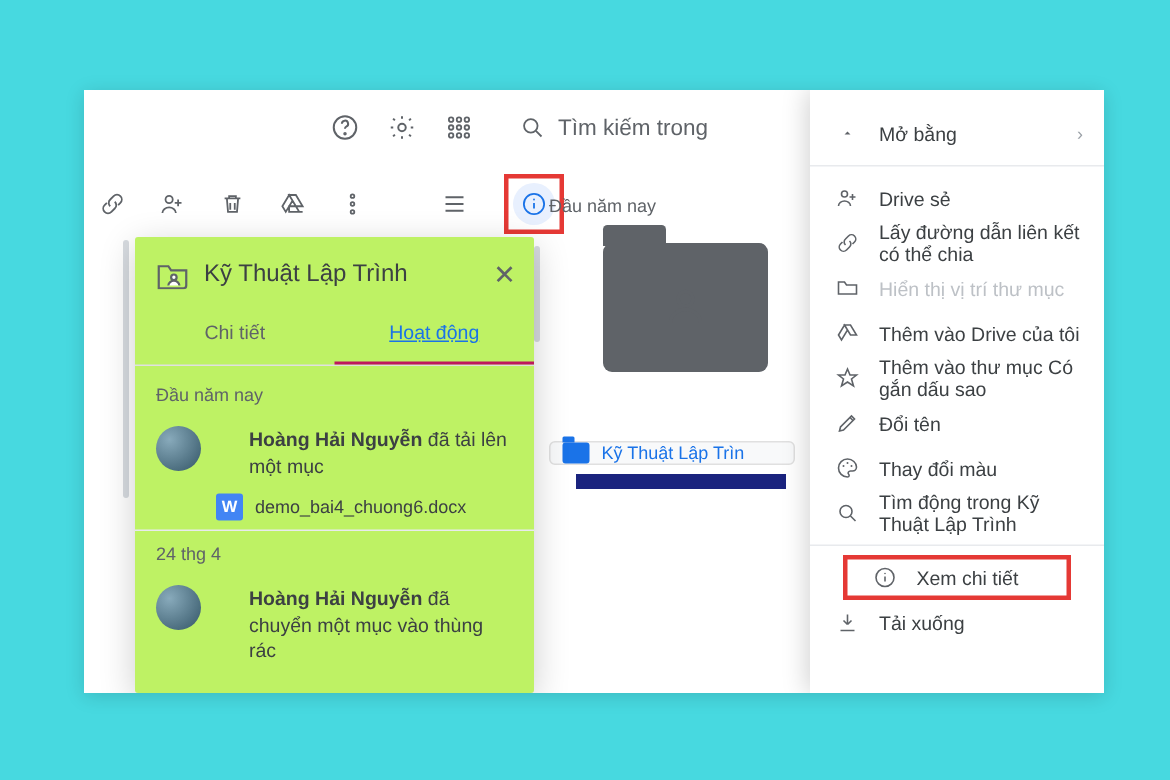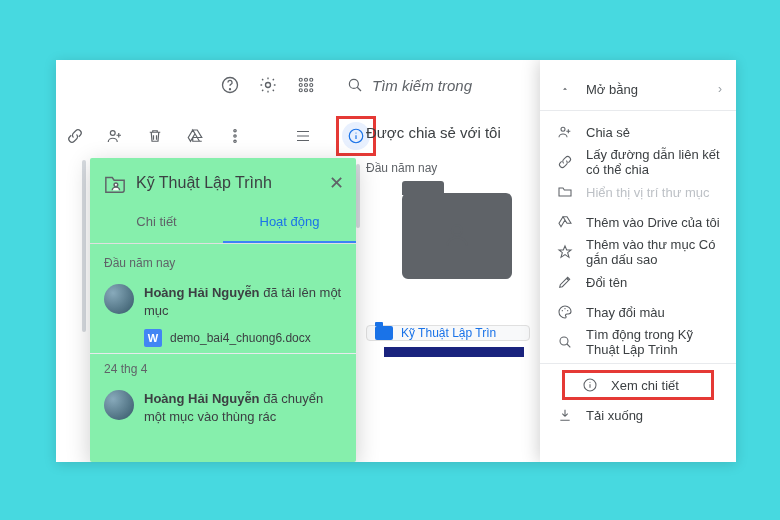--- a/index.html
+++ b/index.html
@@ -23,46 +23,46 @@
   }
   
   .top-bar {
     position: absolute;
     left: 0; top: 0; width: 100%; height: 50px;
     display: flex; align-items: center;
     padding-left: 160px;
   }
   .top-bar .icbtn { width:28px; height:28px; display:flex; align-items:center; justify-content:center; margin-right:10px; border-radius:50%; }
   .top-bar .apps { margin-right:0; }
-  .search-area { display:flex; align-items:center; margin-left:26px; color:#5f6368;font-style:italic;}
+  .search-area { display:flex; align-items:center; margin-left:26px; color:#5f6368;}
   .search-area .txt { margin-left:8px; font-size:15px; }
   
   .action-bar {
     position: absolute; left: 0; top: 58px; width: 320px; height: 36px;
     display:flex; align-items:center; padding-left: 6px;
   }
   .action-bar .ico-slot { width:26px; height:26px; display:flex; align-items:center; justify-content:center; margin-right:14px; }
   .action-bar .gap { margin-left:auto; }
   .info-wrap { width:40px; height:40px; display:flex;align-items:center;justify-content:center; border:3px solid #e53935; margin-left:6px; }
   .info-circle { width:28px;height:28px;border-radius:50%;background:#e8f0fe;display:flex;align-items:center;justify-content:center; }
   
   .info-panel {
     position:absolute; left:34px; top:98px; width:266px; height:304px;
-    background:#86efac; box-shadow:0 6px 24px rgba(0,0,0,0.2); border-radius:2px;
+    background:#bef264; box-shadow:0 6px 24px rgba(0,0,0,0.2); border-radius:2px;
     display:flex; flex-direction:column;
   }
   .info-head { display:flex; align-items:center; padding:14px 12px 10px 14px; }
   .info-head .title { font-size:16px; color:#3c4043; margin-left:10px; font-weight:400; }
   .info-head .close { margin-left:auto; color:#5f6368; font-size:18px; }
   .tabs { display:flex; border-bottom:1px solid #e0e0e0; }
   .tabs .tab { flex:1; text-align:center; padding:10px 0 12px; font-size:13px; color:#5f6368; }
-  .tabs .tab.active { color:#1a73e8; border-bottom:2px solid #3b82f6; font-weight:500; }
+  .tabs .tab.active { color:#1a73e8; border-bottom:2px solid #be185d; font-weight:500;text-decoration:underline; }
   .panel-body { padding:10px 14px; overflow:hidden; position:relative; }
   .section-label { color:#5f6368; font-size:12px; padding:2px 0 8px; }
-  .activity-row { display:flex; align-items:flex-start; padding:6px 0 4px; }
+  .activity-row { display:flex; align-items:flex-start; padding:6px 0 4px;gap:22px; }
   .avatar { width:30px;height:30px;border-radius:50%; background:#ccc; flex-shrink:0; background: radial-gradient(circle at 30% 30%, #8ab, #356);}
   .activity-text { margin-left:10px; font-size:13px; color:#3c4043; line-height:1.35; }
   .activity-text .name { font-weight:600; }
   .file-chip { display:flex; align-items:center; margin:6px 0 6px 40px; }
   .file-chip .wicon { width:18px;height:18px;background:#4285f4;color:#fff;font-size:11px;display:flex;align-items:center;justify-content:center;font-weight:700; margin-right:8px; border-radius:2px;}
   .file-chip .fname { font-size:12px; color:#3c4043; }
   .divider { height:1px; background:#e8eaed; margin:6px -14px; }
   
   .handle { position:absolute; left:26px; top:100px; width:4px; height:172px; background:#d7dbe0; border-radius:3px;}
   
@@ -176,21 +176,20 @@
             <circle cx="12" cy="8" r="0.8" fill="#1a73e8" stroke="none"></circle>
           </svg>
         </div>
     </div>
   </div>
 
   <div class="handle"></div>
   <div class="main-handle"></div>
 
   <div class="main-area">
-    <div class="main-title">Được chia sẻ với tôi</div>
     <div class="section2">Đầu năm nay</div>
     <div style="position:relative;width:150px;height:110px;margin-left:18px;">
       <div class="folder-big">
         <div class="folder-tab"></div>
         <div class="folder-person"><svg width="34" height="34" viewBox="0 0 24 24" stroke="#fff" stroke-width="1.8">
               <circle cx="12" cy="9" r="3.5"></circle>
               <path d="M5 20c0-3 3-6 7-6s7 3 7 6"></path>
             </svg></div>
       </div>
     </div>
@@ -245,21 +244,21 @@
       <span class="arrow">›</span>
     </div>
     <div class="ctx-sep"></div>
     <div class="ctx-item">
       <span class="ic">
           <svg width="16" height="16" viewBox="0 0 24 24">
             <circle cx="9" cy="8" r="3"></circle>
             <path d="M3 20c0-3 3-5 6-5s6 2 6 5M17 8v6M14 11h6"></path>
           </svg>
         </span>
-      <span>Chia sẻ</span>
+      <span>Drive sẻ</span>
     </div>
     <div class="ctx-item">
       <span class="ic">
           <svg width="16" height="16" viewBox="0 0 24 24">
             <path d="M10 14a4 4 0 0 1 0-6l3-3a4 4 0 1 1 6 6l-2 2M14 10a4 4 0 0 1 0 6l-3 3a4 4 0 1 1-6-6l2-2"></path>
           </svg>
         </span>
       <span>Lấy đường dẫn liên kết có thể chia</span>
     </div>
     <div class="ctx-item disabled">

